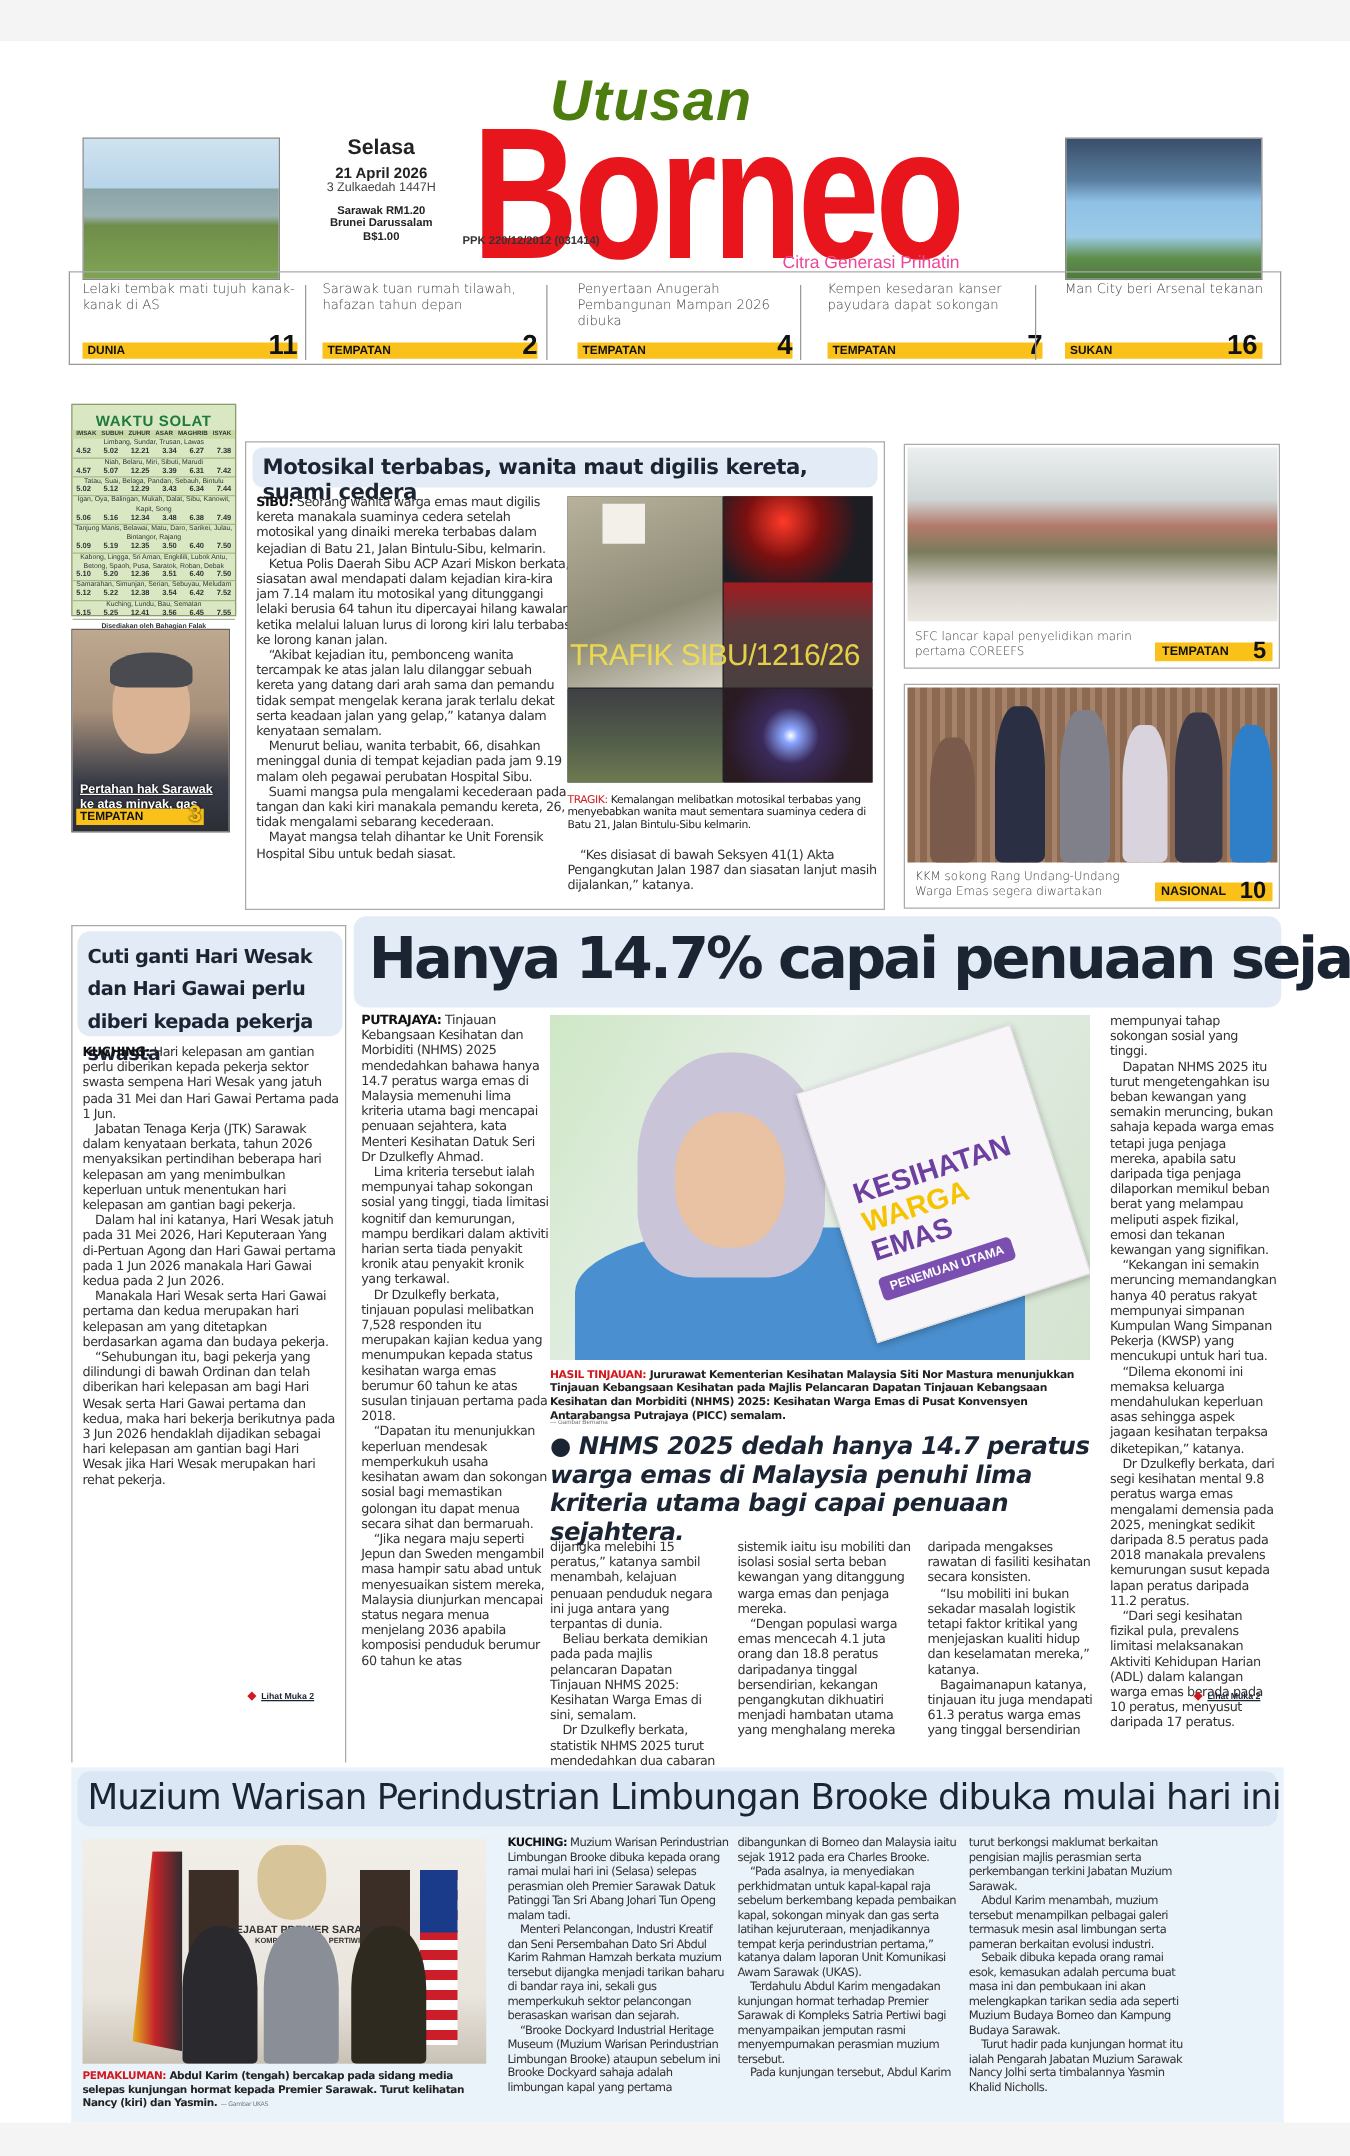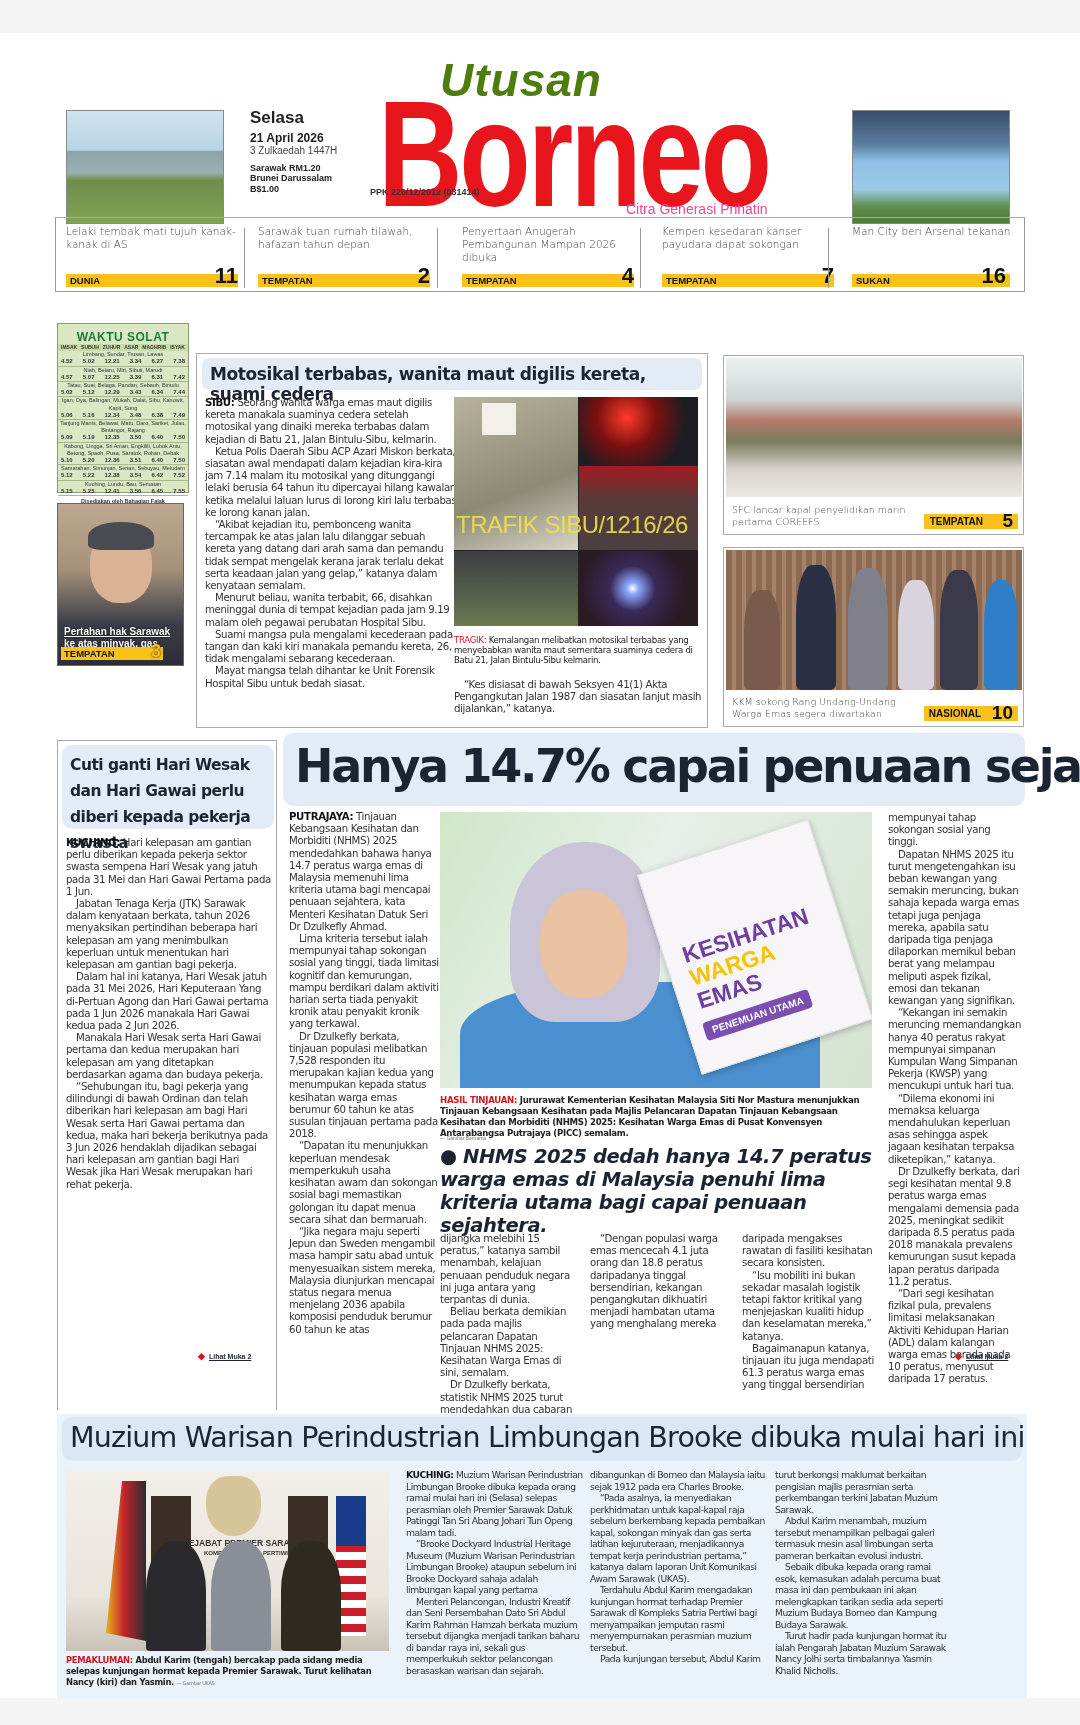--- a/index.html
+++ b/index.html
@@ -5,21 +5,21 @@
 *{box-sizing:border-box;margin:0;padding:0}
 html,body{width:1080px;height:1725px;background:#f4f4f4;overflow:hidden}
 body{font-family:"Liberation Sans",sans-serif;color:#222;position:relative}
 .page{position:absolute;left:0;top:33px;width:1080px;height:1665px;background:#fff}
 .abs{position:absolute}
 
 .utusan{left:440px;top:20px;font-size:46px;font-weight:bold;font-style:italic;color:#4d7c0f;letter-spacing:1px}
 .borneo{left:378px;top:46px;font-size:150px;font-weight:bold;color:#e8161c;font-family:"Liberation Sans",sans-serif;transform:scaleX(0.78);transform-origin:left top;line-height:150px;letter-spacing:-4px}
 .tagline{left:626px;top:168px;font-size:14px;color:#ec4899}
 .ppk{left:370px;top:154px;font-size:9px;font-weight:bold;color:#333}
-.dateblock{left:250px;top:75px;width:110px;text-align:left;line-height:1.15}
+.dateblock{left:250px;top:75px;width:110px;text-align:center;line-height:1.15}
 .d-day{font-size:17px;font-weight:bold}
 .d-date{font-size:12px;font-weight:bold;margin-top:4px}
 .d-hijri{font-size:10px;color:#444}
 .d-price{font-size:9px;font-weight:bold;margin-top:6px}
 .thumb{border:1px solid #888;overflow:hidden}
 .photo-house{left:66px;top:77px;width:158px;height:114px;background:linear-gradient(180deg,#cfe3f0 0%,#b8d4e8 35%,#8aa4a8 36%,#9bb1b3 55%,#6f8d4a 62%,#7fa454 100%)}
 .photo-city{left:852px;top:77px;width:158px;height:114px;background:linear-gradient(180deg,#394e6a 0%,#5a7ea0 30%,#8ec1e6 45%,#9ccbe8 70%,#5f8f4c 85%,#4e7a3c 100%)}
 
 .teaser-box{left:55px;top:184px;width:970px;height:75px;border:1px solid #999;border-top:1px solid #aaa}
 .teaser{position:absolute;top:192px;width:190px;height:62px}
@@ -352,20 +352,21 @@
     <span>Jururawat Kementerian Kesihatan Malaysia Siti Nor Mastura menunjukkan Tinjauan Kebangsaan Kesihatan pada Majlis Pelancaran Dapatan Tinjauan Kebangsaan Kesihatan dan Morbiditi (NHMS) 2025: Kesihatan Warga Emas di Pusat Konvensyen Antarabangsa Putrajaya (PICC) semalam.</span>
   </div>
   <div class="abs credit">— Gambar Bernama</div>
   <div class="abs pull"><span>● </span><span>NHMS 2025 dedah hanya 14.7 peratus warga emas di Malaysia penuhi lima kriteria utama bagi capai penuaan sejahtera.</span></div>
   <div class="abs body colA">
     <p class="first">dijangka melebihi 15 peratus,” katanya sambil menambah, kelajuan penuaan penduduk negara ini juga antara yang terpantas di dunia.</p>
     <p>Beliau berkata demikian pada pada majlis pelancaran Dapatan Tinjauan NHMS 2025: Kesihatan Warga Emas di sini, semalam.</p>
     <p>Dr Dzulkefly berkata, statistik NHMS 2025 turut mendedahkan dua cabaran</p>
   </div>
   <div class="abs body colB">
+    <p class="first">sistemik iaitu isu mobiliti dan isolasi sosial serta beban kewangan yang ditanggung warga emas dan penjaga mereka.</p>
     <p>“Dengan populasi warga emas mencecah 4.1 juta orang dan 18.8 peratus daripadanya tinggal bersendirian, kekangan pengangkutan dikhuatiri menjadi hambatan utama yang menghalang mereka</p>
   </div>
   <div class="abs body colC">
     <p class="first">daripada mengakses rawatan di fasiliti kesihatan secara konsisten.</p>
     <p>“Isu mobiliti ini bukan sekadar masalah logistik tetapi faktor kritikal yang menjejaskan kualiti hidup dan keselamatan mereka,” katanya.</p>
     <p>Bagaimanapun katanya, tinjauan itu juga mendapati 61.3 peratus warga emas yang tinggal bersendirian</p>
   </div>
   <div class="abs body colR">
     <p class="first">mempunyai tahap sokongan sosial yang tinggi.</p>
     <p>Dapatan NHMS 2025 itu turut mengetengahkan isu beban kewangan yang semakin meruncing, bukan sahaja kepada warga emas tetapi juga penjaga mereka, apabila satu daripada tiga penjaga dilaporkan memikul beban berat yang melampau meliputi aspek fizikal, emosi dan tekanan kewangan yang signifikan.</p>
@@ -394,22 +395,22 @@
     <div class="seated" style="left:145px;background:#8a8e96"></div>
     <div class="seated" style="left:215px;background:#2f2a20"></div>
   </div>
   <div class="abs muz-cap">
     <span class="lbl">PEMAKLUMAN:</span>
     <span>Abdul Karim (tengah) bercakap pada sidang media selepas kunjungan hormat kepada Premier Sarawak. Turut kelihatan Nancy (kiri) dan Yasmin.</span>
     <span style="font-size:5px;font-weight:normal;color:#777">— Gambar UKAS</span>
   </div>
   <div class="abs body mbody m1">
     <p class="first"><b>KUCHING:</b> <span>Muzium Warisan Perindustrian Limbungan Brooke dibuka kepada orang ramai mulai hari ini (Selasa) selepas perasmian oleh Premier Sarawak Datuk Patinggi Tan Sri Abang Johari Tun Openg malam tadi.</span></p>
+    <p>Menteri Pelancongan, Industri Kreatif dan Seni Persembahan Dato Sri Abdul Karim Rahman Hamzah berkata muzium tersebut dijangka menjadi tarikan baharu di bandar raya ini, sekali gus memperkukuh sektor pelancongan berasaskan warisan dan sejarah.</p>
     <p>“Brooke Dockyard Industrial Heritage Museum (Muzium Warisan Perindustrian Limbungan Brooke) ataupun sebelum ini Brooke Dockyard sahaja adalah limbungan kapal yang pertama</p>
-    <p>Menteri Pelancongan, Industri Kreatif dan Seni Persembahan Dato Sri Abdul Karim Rahman Hamzah berkata muzium tersebut dijangka menjadi tarikan baharu di bandar raya ini, sekali gus memperkukuh sektor pelancongan berasaskan warisan dan sejarah.</p>
   </div>
   <div class="abs body mbody m2">
     <p class="first">dibangunkan di Borneo dan Malaysia iaitu sejak 1912 pada era Charles Brooke.</p>
     <p>“Pada asalnya, ia menyediakan perkhidmatan untuk kapal-kapal raja sebelum berkembang kepada pembaikan kapal, sokongan minyak dan gas serta latihan kejuruteraan, menjadikannya tempat kerja perindustrian pertama,” katanya dalam laporan Unit Komunikasi Awam Sarawak (UKAS).</p>
     <p>Terdahulu Abdul Karim mengadakan kunjungan hormat terhadap Premier Sarawak di Kompleks Satria Pertiwi bagi menyampaikan jemputan rasmi menyempurnakan perasmian muzium tersebut.</p>
     <p>Pada kunjungan tersebut, Abdul Karim</p>
   </div>
   <div class="abs body mbody m3">
     <p class="first">turut berkongsi maklumat berkaitan pengisian majlis perasmian serta perkembangan terkini Jabatan Muzium Sarawak.</p>
     <p>Abdul Karim menambah, muzium tersebut menampilkan pelbagai galeri termasuk mesin asal limbungan serta pameran berkaitan evolusi industri.</p>

